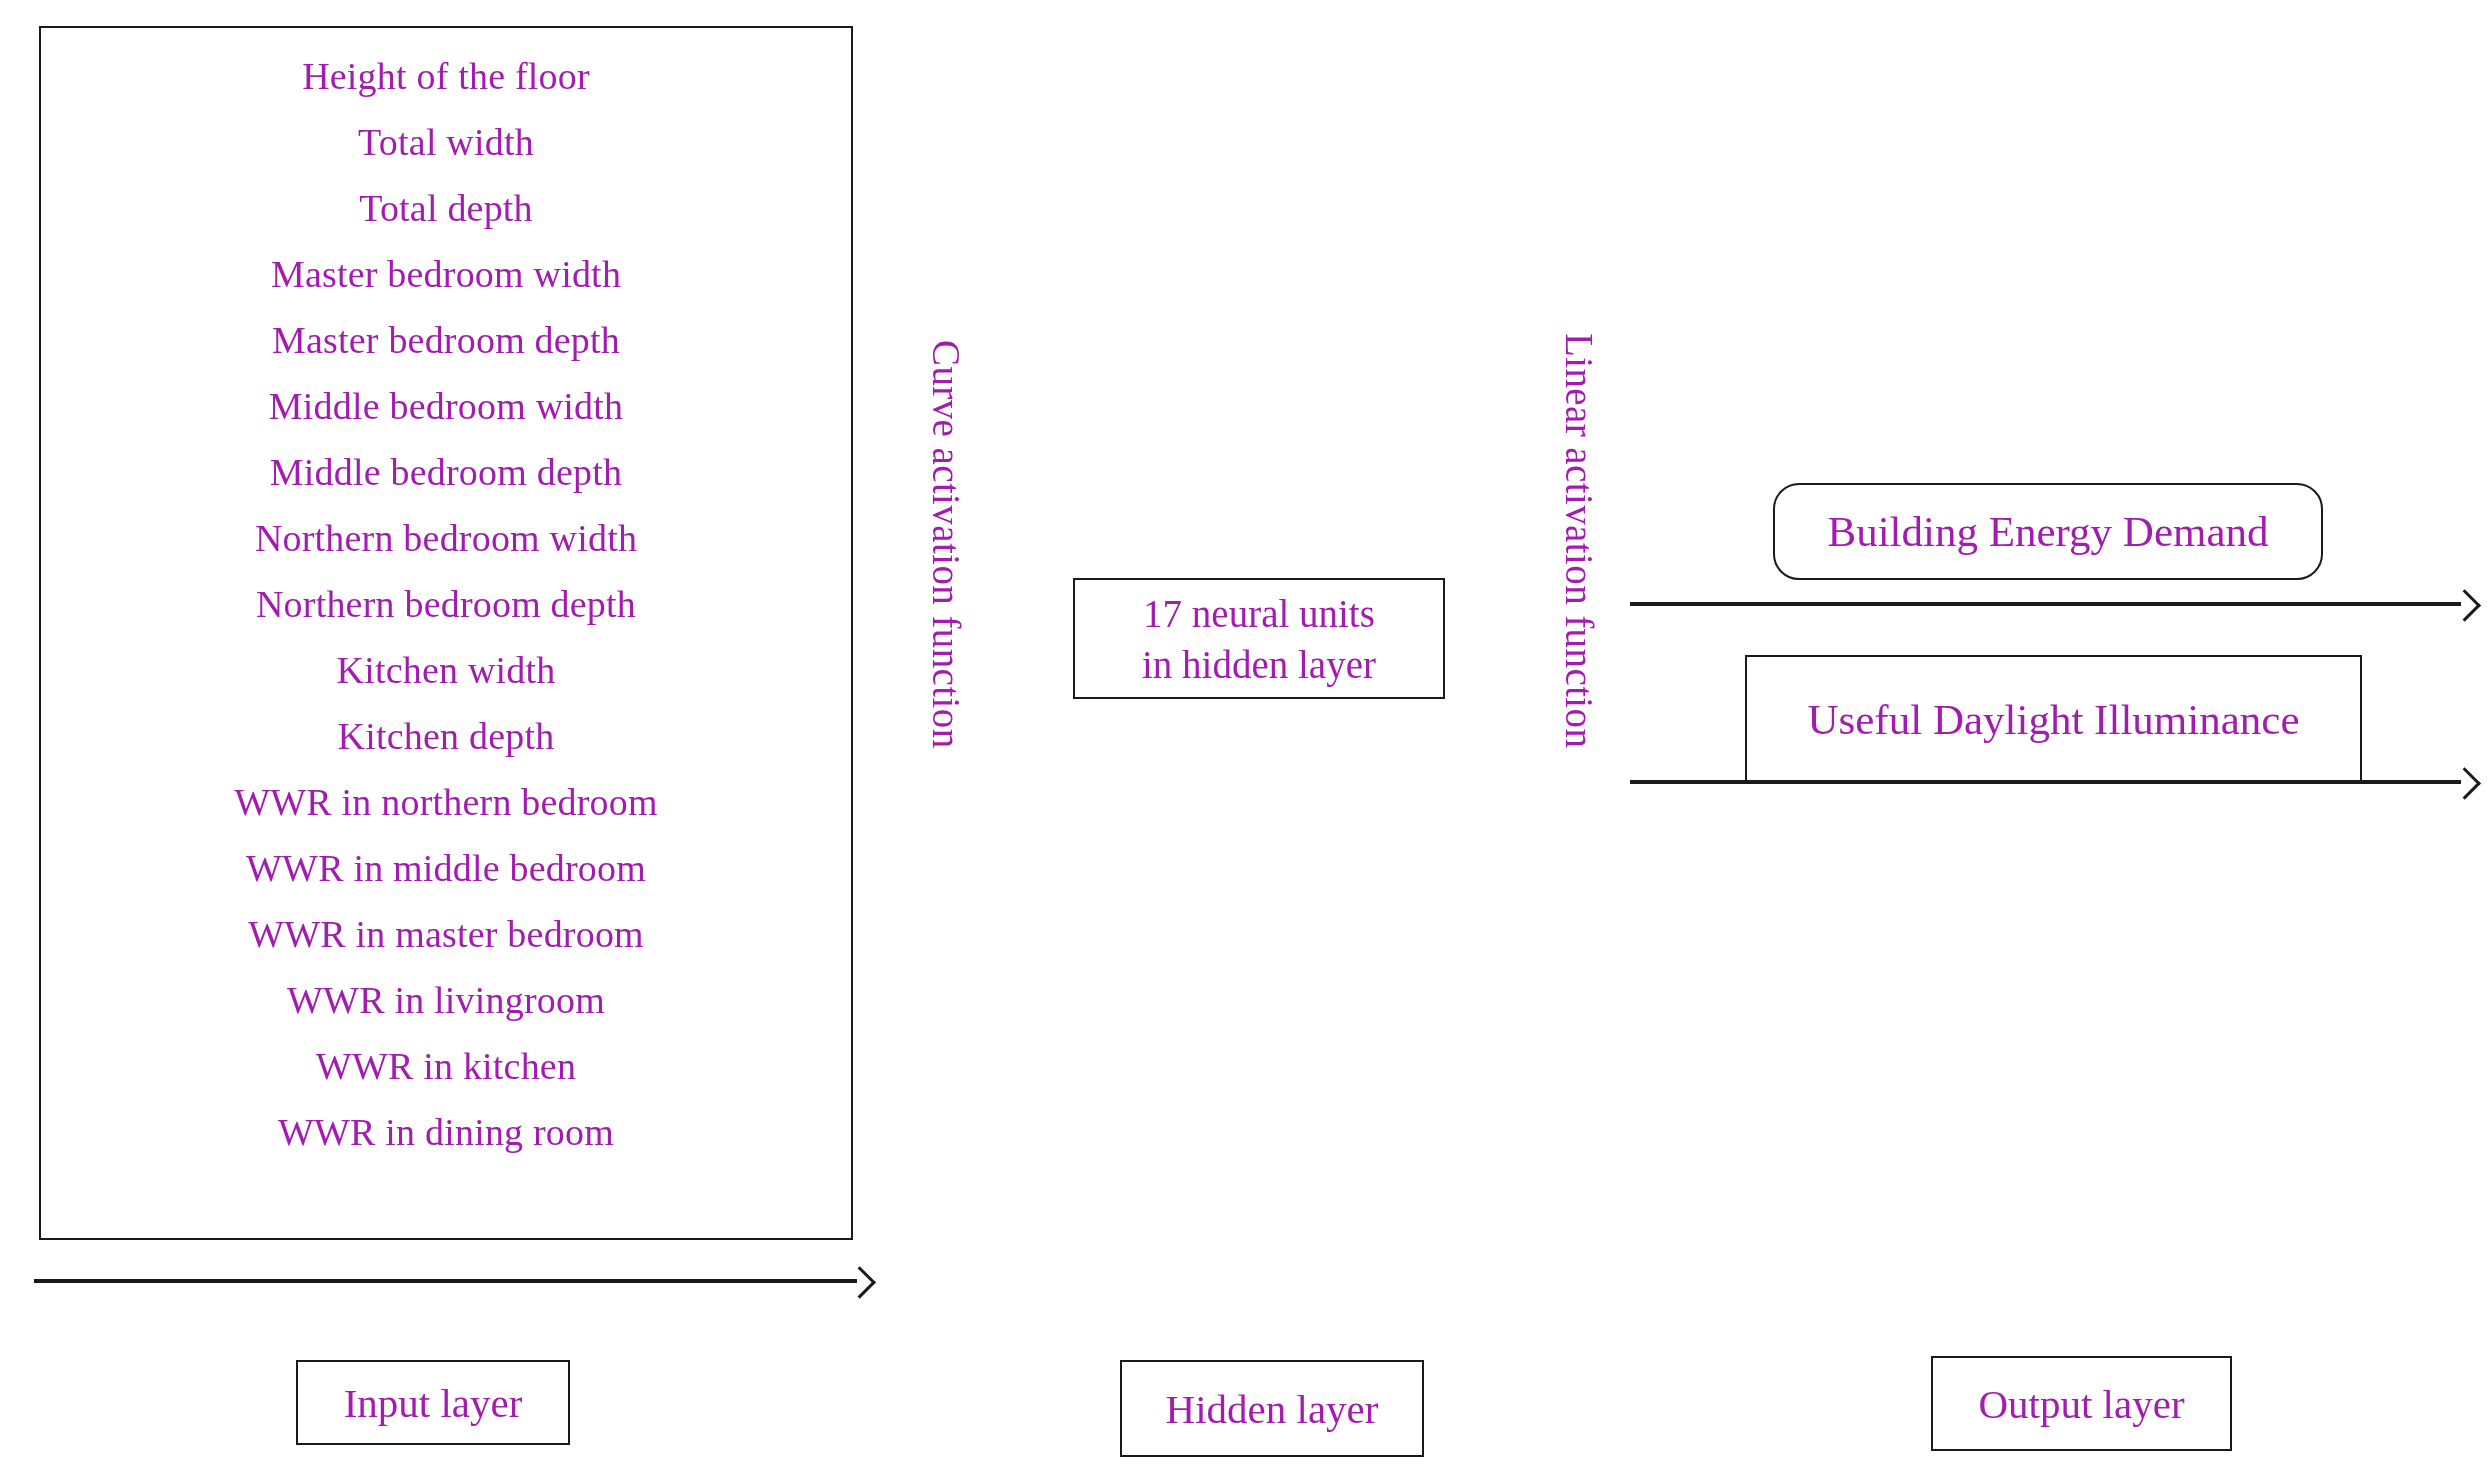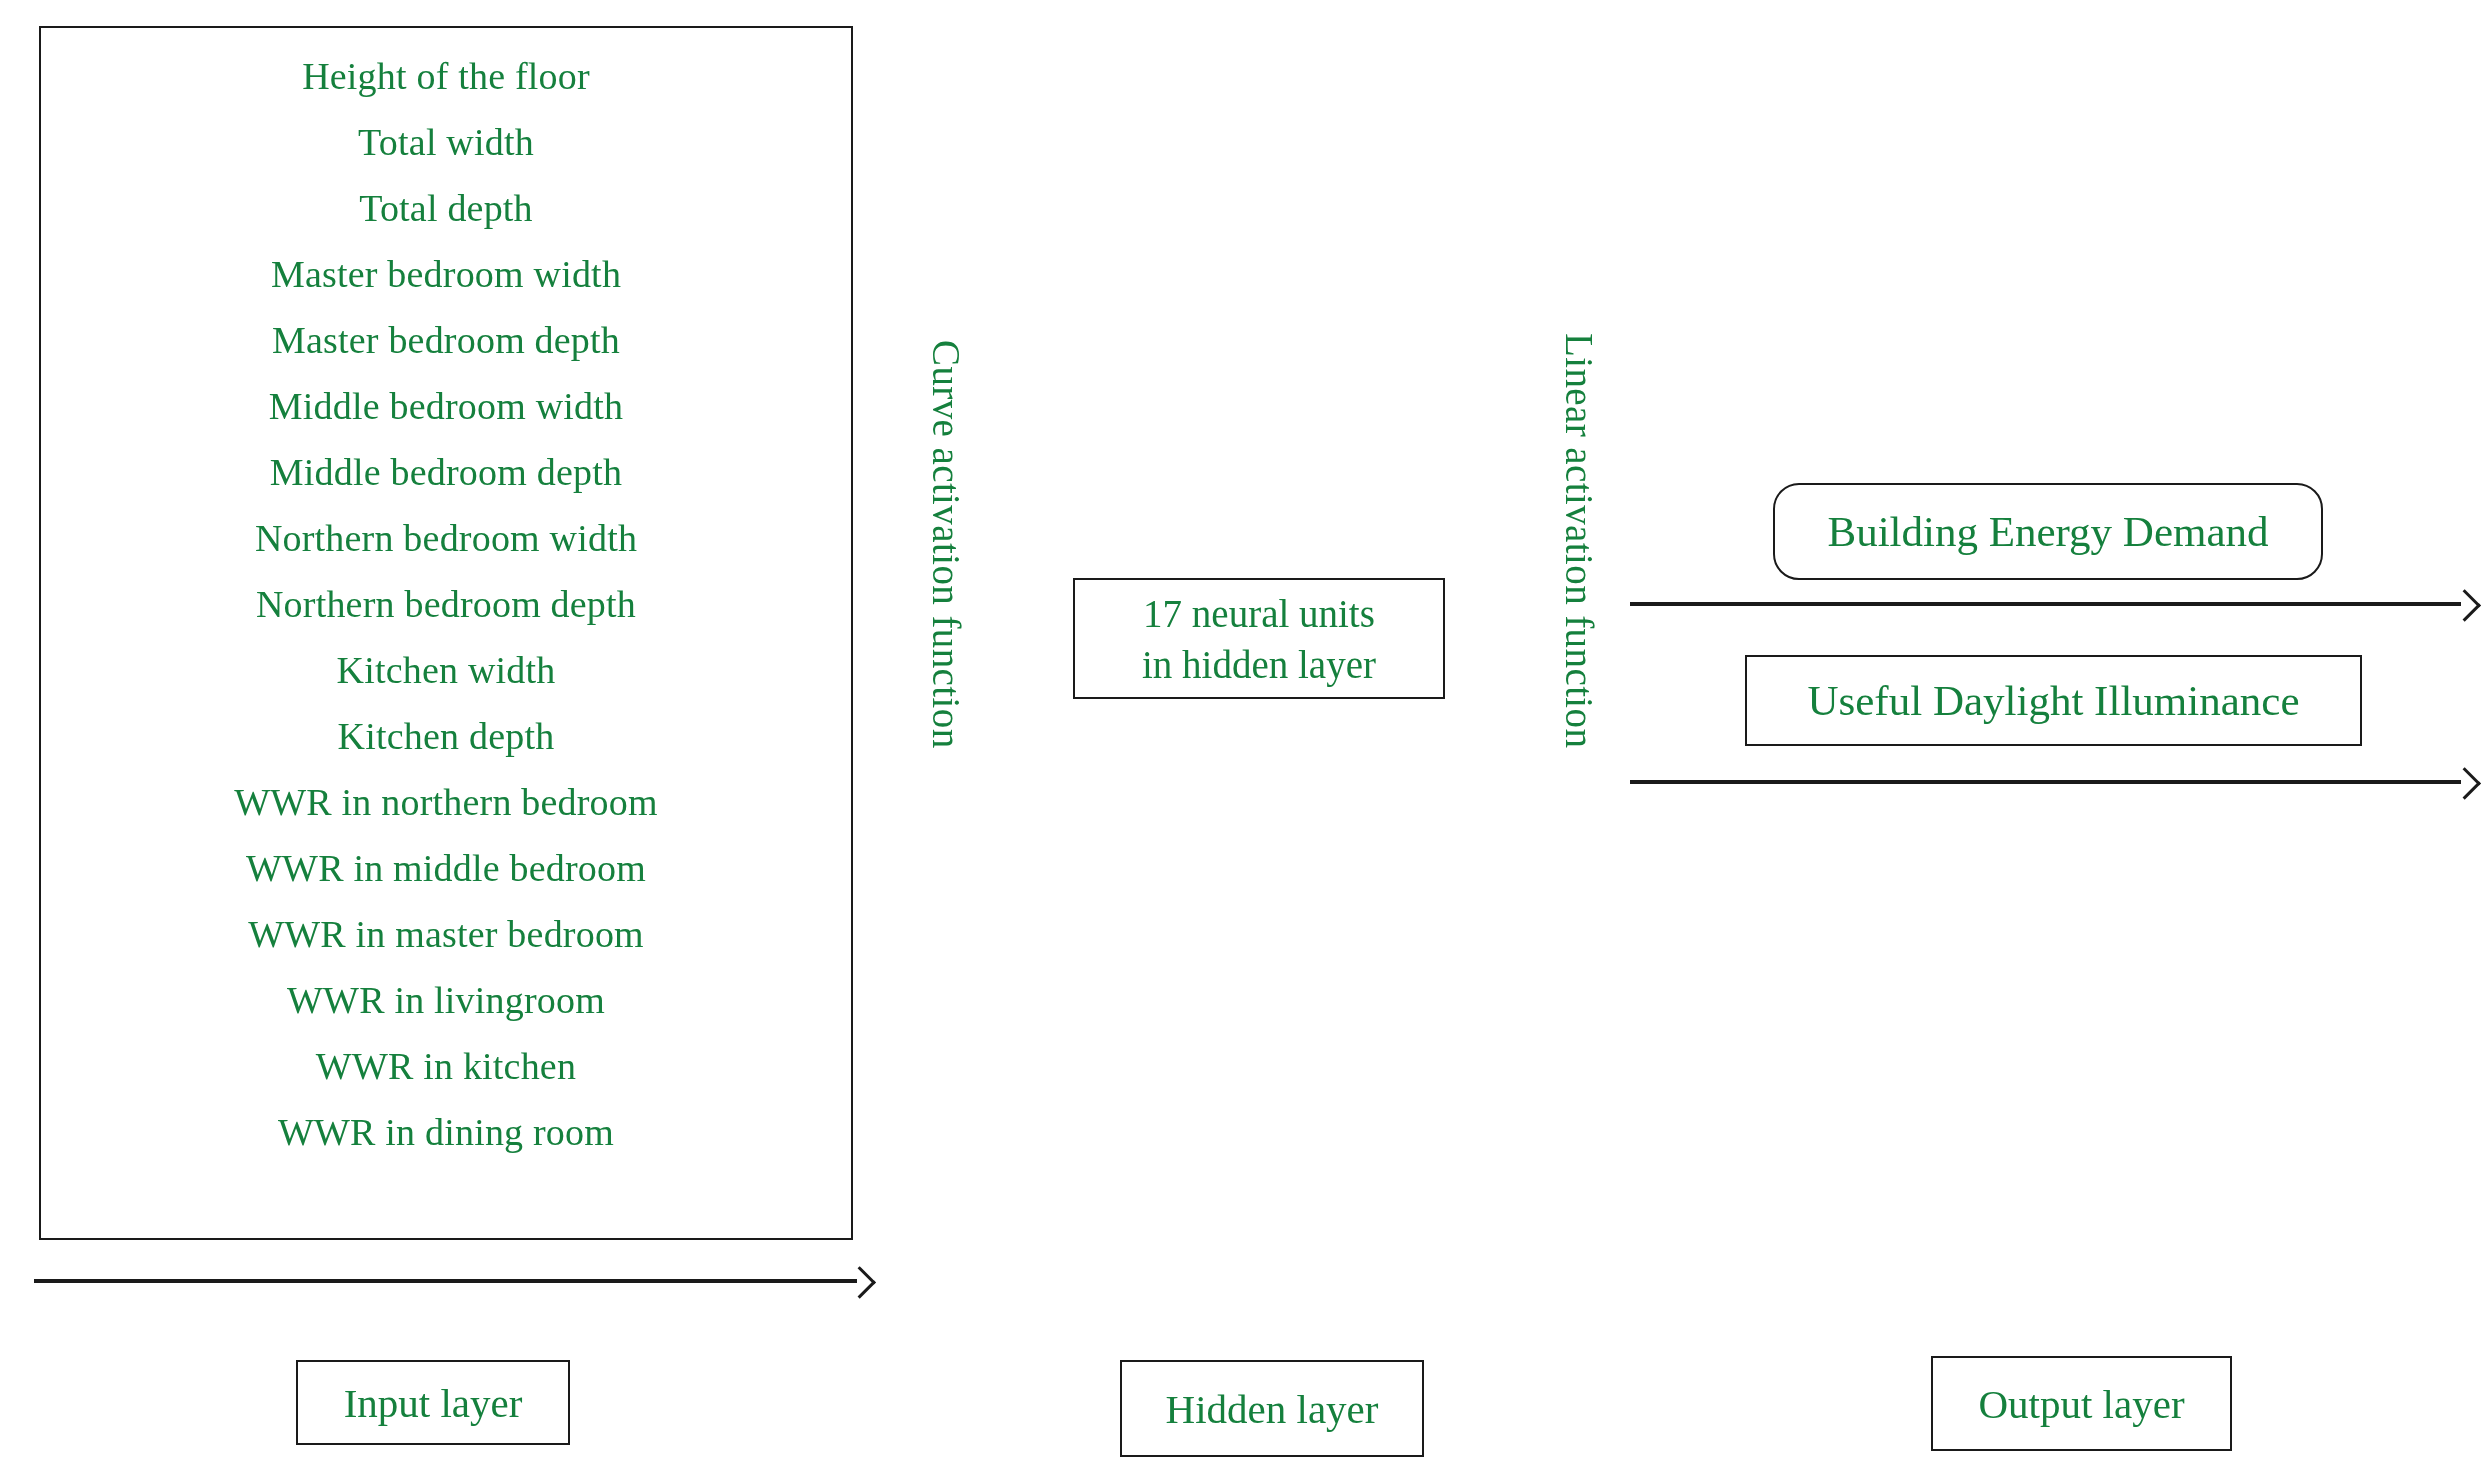--- a/index.html
+++ b/index.html
@@ -6,21 +6,21 @@
     margin: 0;
     padding: 0;
     background: #ffffff;
   }
   #canvas {
     position: relative;
     width: 2487px;
     height: 1483px;
     background: #ffffff;
     font-family: "Liberation Serif", "DejaVu Serif", serif;
-    color: #15803d;
+    color: #a21caf;
     overflow: hidden;
     text-decoration: underline;
   }
 
   
   .input-box {
     position: absolute;
     left: 39px;
     top: 26px;
     width: 814px;
@@ -175,21 +175,21 @@
 
   <div class="out-box" style="left:1773px; top:483px; width:550px; height:97px;border-radius:26px;">
     <span>Building Energy Demand</span>
   </div>
 
   <div class="arrow" style="left:1630px; top:587px; width:846px;">
     <div class="shaft" style="width:831px;"></div>
     <div class="head" style="left:823px;"></div>
   </div>
 
-  <div class="out-box" style="left:1745px; top:655px; width:617px; height:91px;">
+  <div class="out-box" style="left:1745px; top:655px; width:617px; height:129px;">
     <span>Useful Daylight Illuminance</span>
   </div>
 
   <div class="arrow" style="left:1630px; top:765px; width:846px;">
     <div class="shaft" style="width:831px;"></div>
     <div class="head" style="left:823px;"></div>
   </div>
 
   <div class="lbl-box" style="left:1931px; top:1356px; width:301px; height:95px;justify-content:center;">
     <span>Output layer</span>

